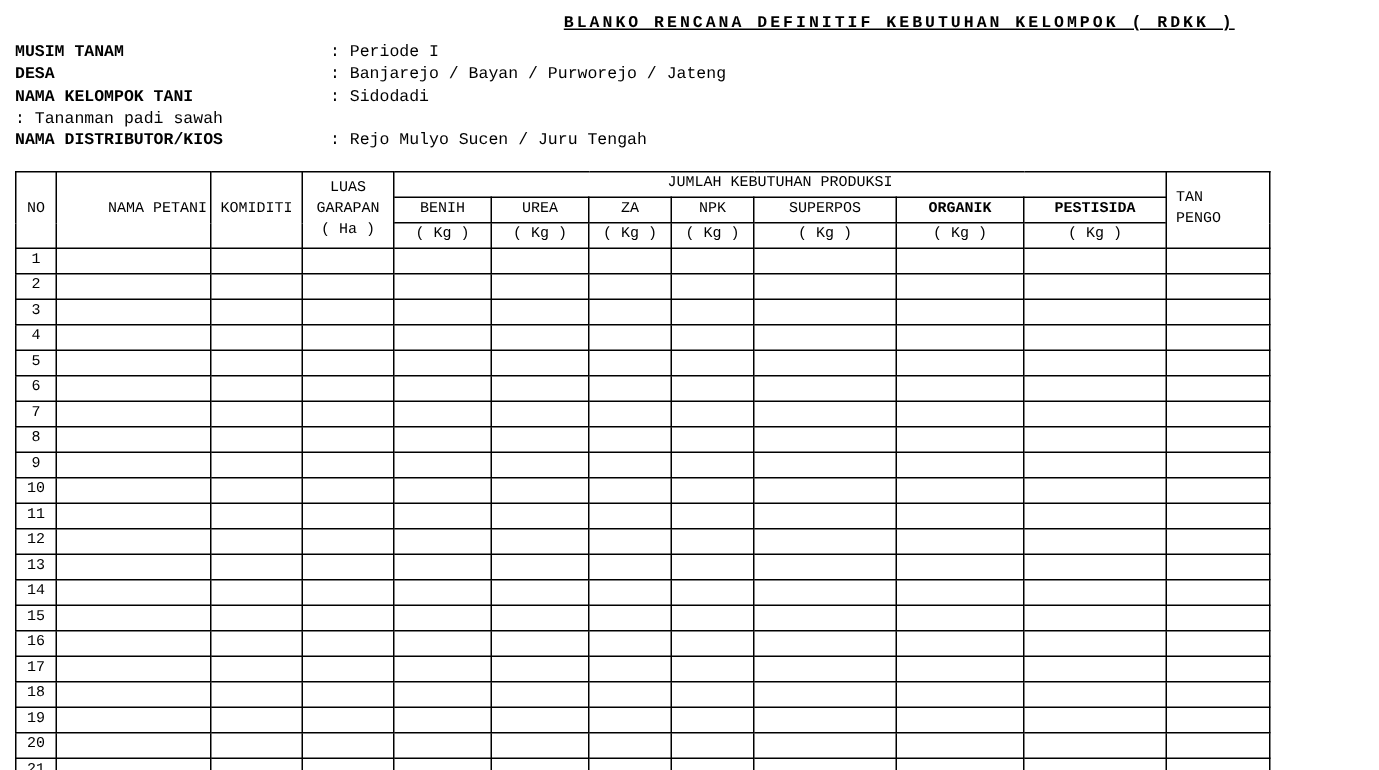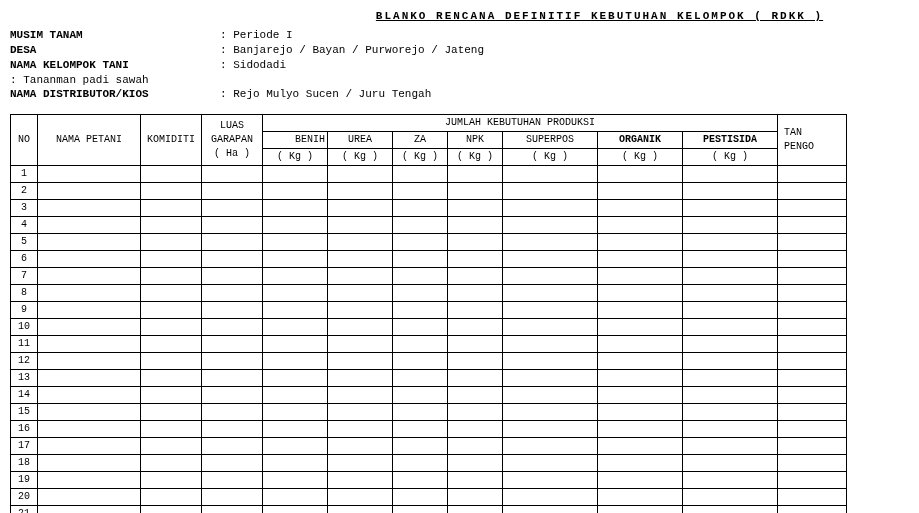--- a/index.html
+++ b/index.html
@@ -56,24 +56,24 @@
       height: 14px;
       line-height: 14px;
     }
 
     th {
       font-weight: normal;
       vertical-align: middle;
     }
 
     .col-no     { width: 22px; }
-    .col-petani { width: 98px; }
+    .col-petani { width: 98px; text-align: right; }
     .col-komod  { width: 56px; }
     .col-luas   { width: 56px; }
-    .col-benih  { width: 60px; text-align: right; }
+    .col-benih  { width: 60px; }
     .col-urea   { width: 60px; }
     .col-za     { width: 50px; }
     .col-npk    { width: 50px; text-align: center; }
     .col-super  { width: 90px; }
     .col-org    { width: 80px; font-weight: bold; }
     .col-pest   { width: 90px; font-weight: bold; }
     .col-tan    { width: 60px; }
   </style>
 </head>
 <body>

